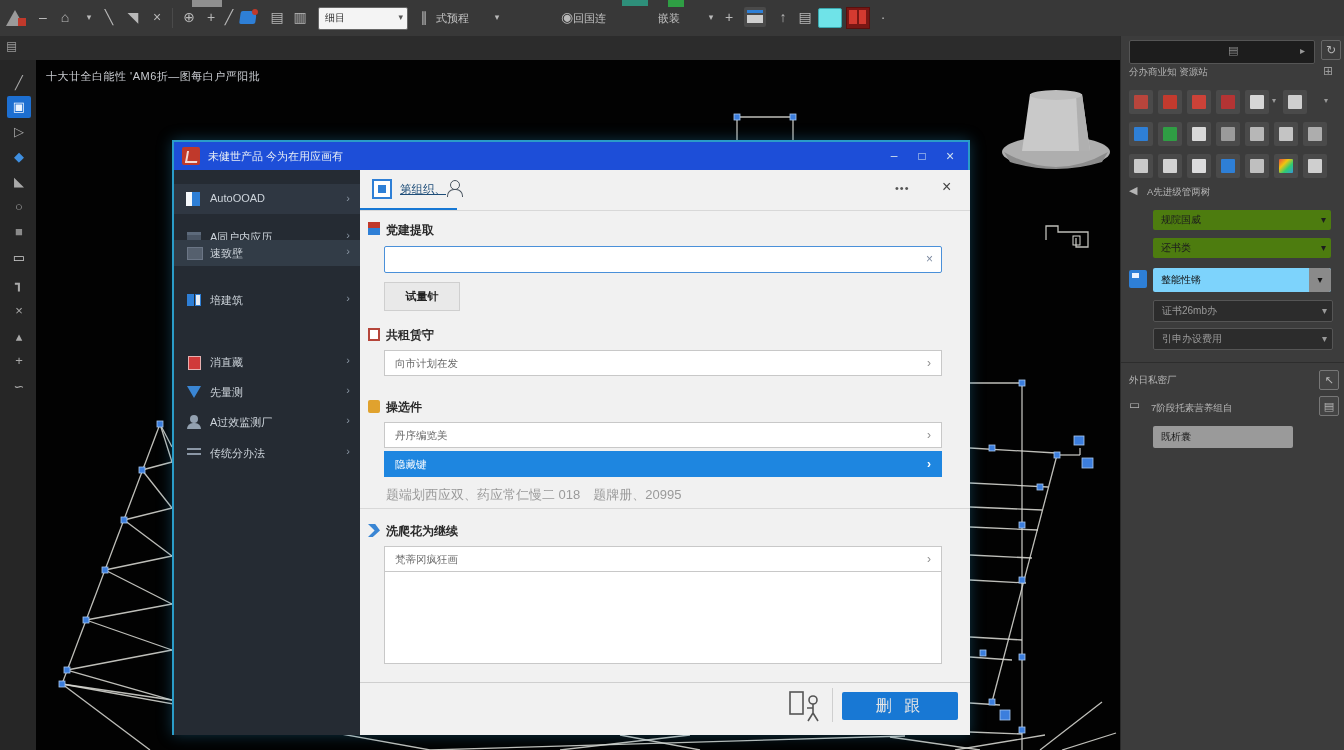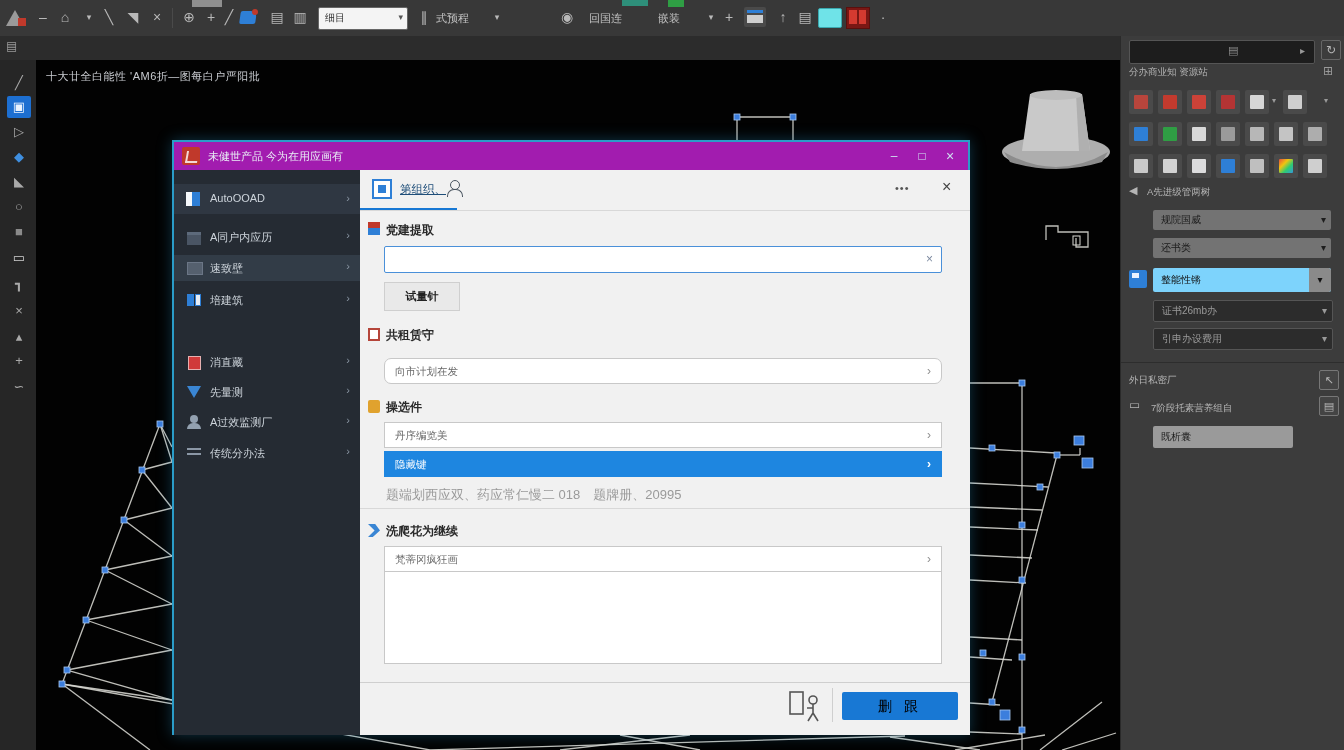--- a/index.html
+++ b/index.html
@@ -27,49 +27,49 @@
   .canvas{left:36px;top:60px;width:1084px;height:690px;background:#020202;}
   .hint{left:10px;top:9px;color:#c9ccd1;font-size:11px;white-space:nowrap;letter-spacing:0.5px;}
   
   .rpanel{left:1120px;top:36px;width:224px;height:714px;background:#3c3c3c;border-left:1px solid #2a2a2a;}
   .rp-search{left:8px;top:4px;width:184px;height:22px;background:#1d1d1d;border:1px solid #555;border-radius:2px;}
   .rp-h{color:#b5b5b5;font-size:9.5px;white-space:nowrap;}
   .cell{width:24px;height:24px;background:#4a4a4a;border-radius:2px;}
   .cell .in{position:absolute;left:5px;top:5px;width:14px;height:14px;border-radius:1px;}
   .rainbow .in{background:linear-gradient(135deg,#e74c3c 0%,#f1c40f 35%,#2ecc71 65%,#3498db 100%);}
   .dd{height:20px;border-radius:2px;font-size:10px;line-height:20px;white-space:nowrap;overflow:hidden;}
-  .dd.light{background:#737373;color:#1d1d1d;}
+  .dd.light{background:#4d7c0f;color:#1d1d1d;}
   .dd.lighter{background:#7dd3fc;color:#111;}
   .dd.dark{background:#2c2c2c;color:#9a9a9a;border:1px solid #555;}
   .dd .tx{position:absolute;left:8px;top:0;}
   .dd .car{position:absolute;right:5px;top:0;}
   .rbox{width:18px;height:18px;border:1px solid #777;border-radius:2px;color:#b5b5b5;
         font-size:11px;line-height:18px;text-align:center;background:#444;}
   
   .dialog{left:172px;top:140px;width:798px;height:595px;background:#f1f1f1;
           border:2px solid #2a9cc8;box-shadow:0 0 14px rgba(40,150,200,.35);box-sizing:border-box;}
-  .dtitle{left:0;top:0;width:100%;height:28px;background:#a21caf;}
+  .dtitle{left:0;top:0;width:100%;height:28px;background:#1d4ed8;}
   .dtitle .tx{position:absolute;left:34px;top:7px;color:#e8eef5;font-size:11px;white-space:nowrap;}
   .dctl{top:4px;width:20px;height:20px;line-height:20px;text-align:center;color:#cfe0ef;font-size:12px;}
   .dside{left:0;top:28px;width:186px;height:565px;background:#252b33;}
   .drow{left:0;width:186px;height:26px;}
   .drow .lb{position:absolute;left:36px;top:6px;font-size:11px;color:#cdd4db;white-space:nowrap;overflow:hidden;max-width:120px;}
   .drow .ch{position:absolute;right:10px;top:5px;color:#8a96a3;font-size:11px;}
   .drow.sel{background:#1778d4;height:30px;}
   .drow.sel .lb{color:#fff;}
   .drow.alt{background:#323c47;}
   .dmain{left:186px;top:28px;width:610px;height:565px;background:#f1f1f1;}
   .whrow{left:24px;width:558px;height:26px;background:#fff;border:1px solid #c8c8c8;box-sizing:border-box;}
   .whrow .tx{position:absolute;left:10px;top:6px;font-size:10.5px;color:#6a6a6a;white-space:nowrap;}
   .whrow .ch{position:absolute;right:10px;top:5px;color:#8f8f8f;font-size:12px;}
   .whrow.selblue{background:#1e86e0;border-color:#1e86e0;}
   .whrow.selblue .tx{color:#fff;font-family:Liberation Serif, serif;}
   .whrow.selblue .ch{color:#fff;font-weight:bold;}
   .shead{font-size:12px;font-weight:bold;color:#2a2a2a;white-space:nowrap;}
-  .btnp{background:#1878d4;border-radius:2px;color:#000000;font-size:14px;text-align:center;}
+  .btnp{background:#1878d4;border-radius:2px;color:#e5e5e5;font-size:16px;text-align:center;}
   line,path.wl{stroke:#d9d9d3;stroke-width:1.3;opacity:.88;}
   .grip{fill:#3c7edd;stroke:#a8c8f0;stroke-width:.8;}
 </style>
 </head>
 <body>
 
 <div id="app" class="nosel">
 
   <div class="a toolbar">
     <div class="a" style="left:4px;top:6px;width:26px;height:24px;">
@@ -93,21 +93,21 @@
     <span class="a tbi" style="left:266px">▤</span>
     <span class="a tbi" style="left:289px">▥</span>
     <div class="a combo">
       <span>细目</span>
       <span class="car" style="position:absolute;top:4px;font-size:9px;">▾</span>
     </div>
     <span class="a tbi" style="left:413px">∥</span>
     <span class="a tbl" style="left:436px;width:46px">式预程</span>
     <span class="a tbi" style="left:486px;font-size:9px">▾</span>
     <span class="a tbi" style="left:556px">◉</span>
-    <span class="a tbl" style="left:589px;width:46px">回国连</span>
+    <span class="a tbl" style="left:573px;width:46px">回国连</span>
     <span class="a tbl" style="left:658px;width:36px">嵌装</span>
     <span class="a tbi" style="left:700px;font-size:9px">▾</span>
     <span class="a tbi" style="left:718px">+</span>
     <div class="a" style="left:744px;top:7px;width:22px;height:20px;background:#4a4a4a;border-radius:2px;">
       <div class="a" style="left:3px;top:3px;width:16px;height:3px;background:#2e7fd6;"></div>
       <div class="a" style="left:3px;top:8px;width:16px;height:8px;background:#cfcfcf;"></div>
     </div>
     <span class="a tbi" style="left:772px">↑</span>
     <span class="a tbi" style="left:794px">▤</span>
     <div class="a" style="left:818px;top:8px;width:22px;height:18px;background:#6fe3e8;border:1px solid #3aa9b0;border-radius:2px;"></div>
@@ -368,21 +368,21 @@
           <div class="a" style="left:0;top:0;width:6px;height:14px;background:#f5f8fb;"></div>
         </div>
         <span class="lb" style="top:8px">AutoOOAD</span>
         <span class="ch" style="top:8px">›</span>
       </div>
       <div class="a drow" style="top:54px">
         <div class="a" style="left:13px;top:8px;width:14px;height:10px;background:#4a5564;border-top:3px solid #5d6a7b;"></div>
         <span class="lb">A同户内应历</span>
           <span class="ch">›</span>
       </div>
-      <div class="a drow alt" style="top:85px">
+      <div class="a drow alt" style="top:70px">
         <div class="a" style="left:13px;top:7px;width:14px;height:11px;background:#55606e;border:1px solid #6b7686;"></div>
         <span class="lb">速致壁</span>
           <span class="ch">›</span>
       </div>
       <div class="a drow" style="top:117px">
         <div class="a" style="left:13px;top:7px;width:7px;height:12px;background:#2e7fd6;"></div>
         <div class="a" style="left:21px;top:7px;width:6px;height:12px;background:#e8eef5;border:1px solid #2e7fd6;box-sizing:border-box;"></div>
         <span class="lb">培建筑</span>
           <span class="ch">›</span>
       </div>
@@ -428,21 +428,21 @@
       <span class="a shead" style="left:26px;top:52px;">党建提取</span>
       <div class="a" style="left:24px;top:76px;width:558px;height:27px;background:#fff;border:1px solid #4a90d9;border-radius:2px;box-sizing:border-box;">
         <span style="position:absolute;right:8px;top:5px;color:#7d8aa0;font-size:12px;">×</span>
       </div>
       <div class="a" style="left:24px;top:112px;width:74px;height:27px;background:#e9e9e9;border:1px solid #cfcfcf;font-size:11px;color:#222;font-weight:bold;text-align:center;line-height:27px;">
         <span>试量针</span>
       </div>
 
       <div class="a" style="left:8px;top:158px;width:12px;height:13px;border:2px solid #b5453a;box-sizing:border-box;background:#fff;"></div>
       <span class="a shead" style="left:26px;top:157px;">共租赁守</span>
-      <div class="a whrow" style="top:188px;border-radius:7px;">
+      <div class="a whrow" style="top:180px;">
         <span class="tx">向市计划在发</span>
           <span class="ch">›</span>
       </div>
 
       <div class="a" style="left:8px;top:230px;width:12px;height:13px;background:#e0a22e;border-radius:2px;"></div>
       <span class="a shead" style="left:26px;top:229px;">操选件</span>
       <div class="a whrow" style="top:252px;">
         <span class="tx">丹序编览美</span>
           <span class="ch">›</span>
       </div>

